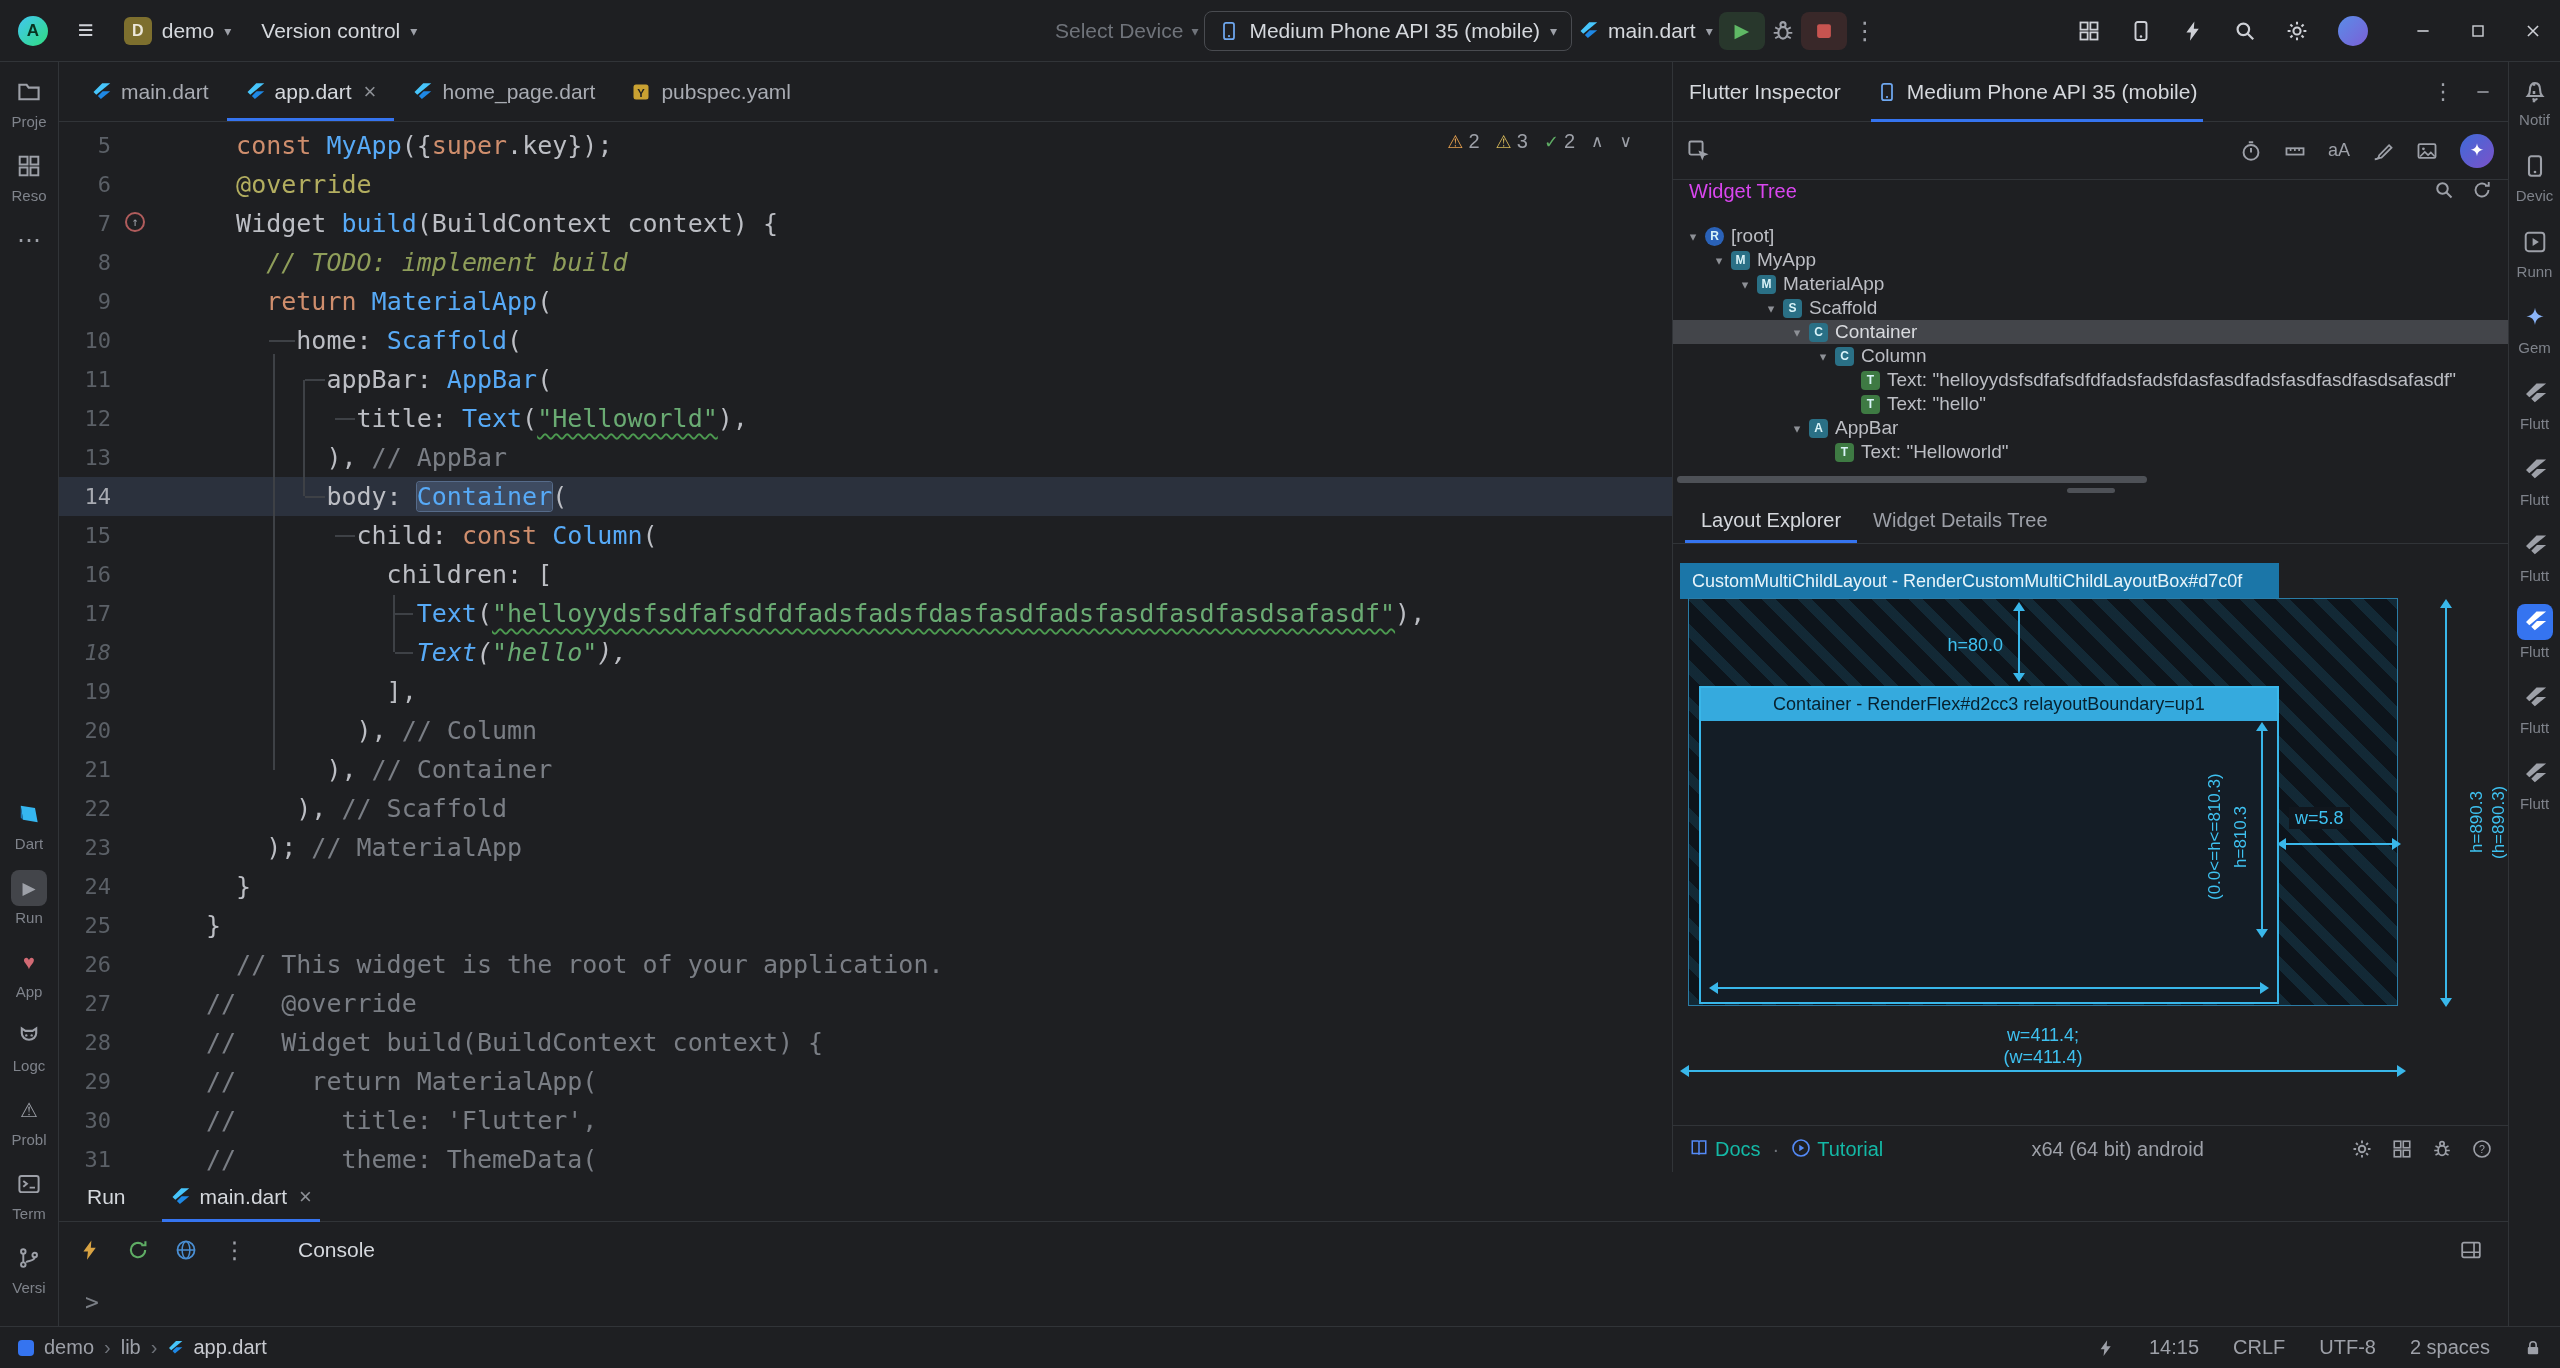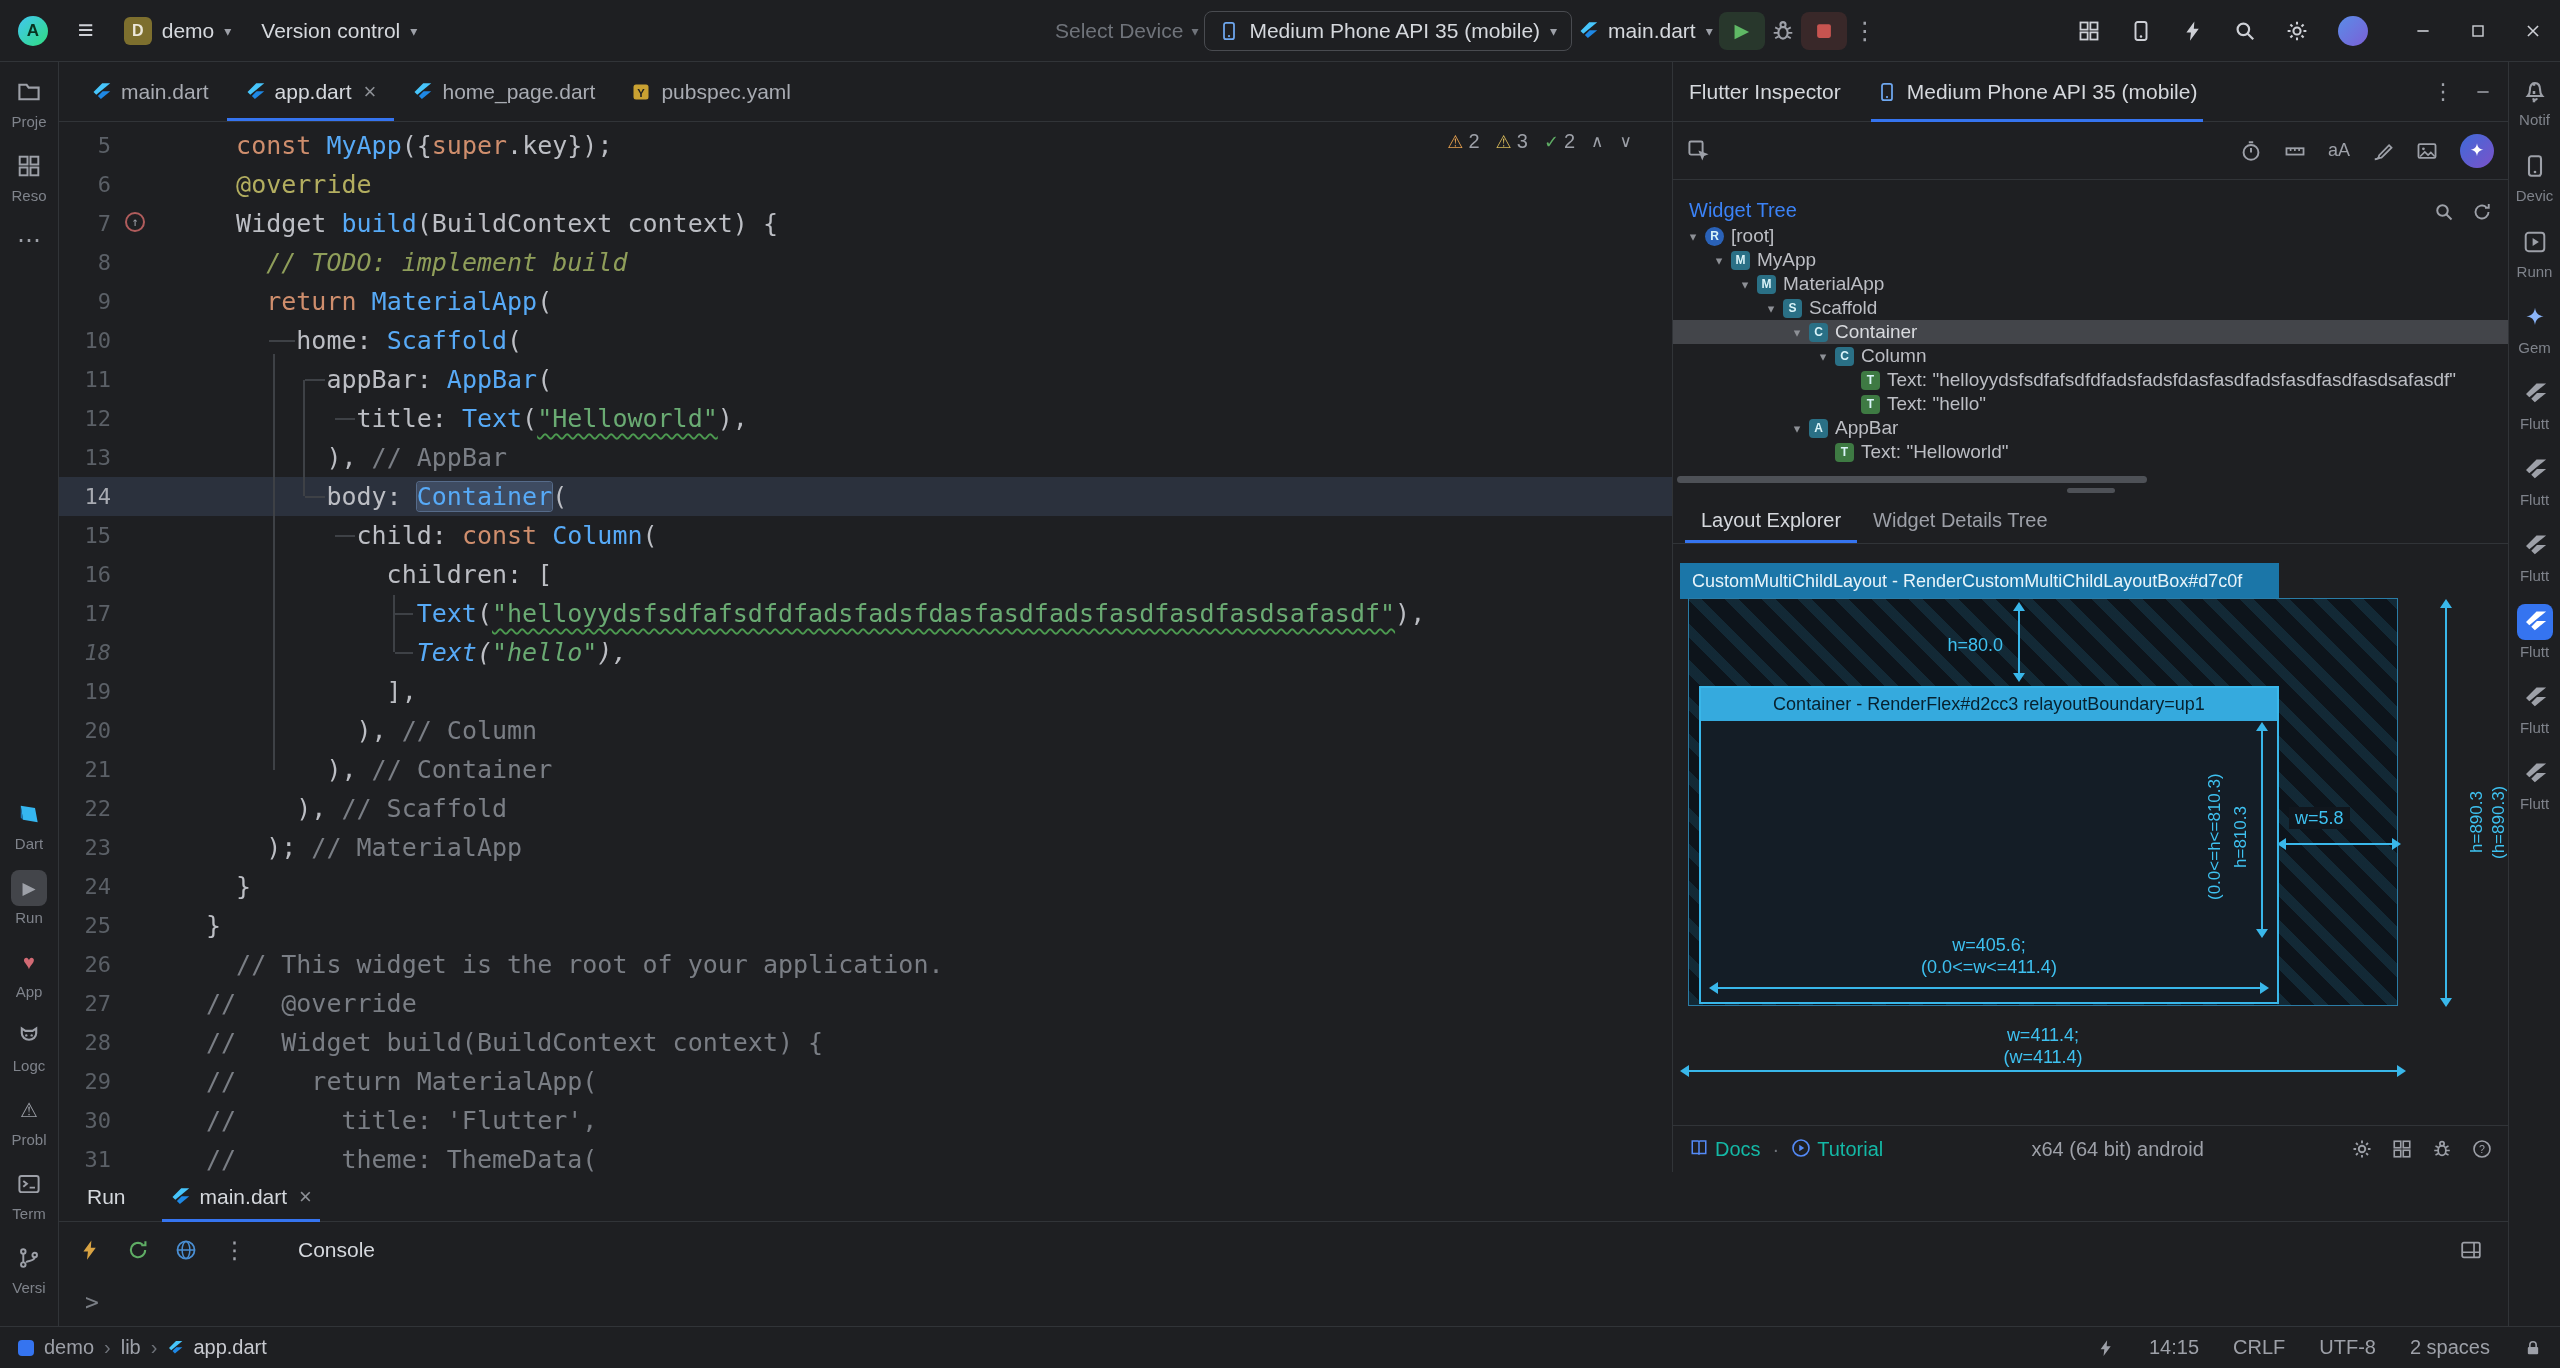--- a/index.html
+++ b/index.html
@@ -73,21 +73,21 @@
   
   .inspector{position:absolute;left:1672px;top:62px;width:836px;height:1110px;border-left:1px solid #313438}
   .insp-header{position:absolute;left:0;top:0;width:100%;height:60px;border-bottom:1px solid #313438;display:flex;align-items:center;padding:0 16px;gap:30px}
   .insp-title{font-size:21px;color:#d5d8dd}
   .device-tab{height:60px;display:flex;align-items:center;gap:10px;color:#d5d8dd;font-size:21px;box-shadow:inset 0 -3px 0 #3574f0;padding:0 6px}
   .insp-header-right{margin-left:auto;display:flex;gap:20px;color:#9da0a8;align-items:center;font-size:22px}
   .insp-toolbar{position:absolute;left:0;top:60px;width:100%;height:58px;border-bottom:1px solid #313438;display:flex;align-items:center;padding:0 14px}
   .insp-tools-right{margin-left:auto;display:flex;align-items:center;gap:22px}
   .aA{font-size:18px;color:#9da0a8}
   .gem-circle{width:34px;height:34px;border-radius:50%;background:linear-gradient(135deg,#3f6ad8,#7b52c9);display:flex;align-items:center;justify-content:center}
-  .wt-header{position:absolute;left:0;top:118px;width:100%;height:42px;display:flex;align-items:flex-end;padding:0 16px;color:#3b82f6;font-size:20px}
+  .wt-header{position:absolute;left:0;top:118px;width:100%;height:42px;display:flex;align-items:flex-start;padding:0 16px;color:#d946ef;font-size:20px}
   .wt-header-right{margin-left:auto;display:flex;gap:18px}
   #wtree{position:absolute;left:0;top:160px;width:100%;height:250px;overflow:hidden}
   .wt-row{position:absolute;left:0;width:100%;height:24px;display:flex;align-items:center;font-size:19px;color:#bcbec4;white-space:nowrap;overflow:hidden}
   .wt-row.selected{background:#43454a;color:#d8dade}
   .wt-chev{width:20px;text-align:center;color:#8d9096;font-size:13px;flex:none}
   .wt-ic{width:19px;height:19px;margin:0 7px 0 2px;display:flex;align-items:center;justify-content:center;font-size:12px;color:#d9f3f8;flex:none;font-weight:bold}
   .wt-hscroll{position:absolute;left:4px;top:414px;width:470px;height:7px;border-radius:4px;background:#4e5157}
   .splitter{position:absolute;left:calc(50% - 24px);top:426px;width:48px;height:5px;border-radius:3px;background:#4e5157}
   .insp-tabs{position:absolute;left:0;top:436px;width:100%;height:46px;border-bottom:1px solid #313438;display:flex;padding-left:12px}
   .itab{display:flex;align-items:center;padding:0 16px;font-size:20px;color:#9da0a8}
@@ -673,24 +673,20 @@
     <div class="vtext" style="left:558px;top:660px;height:230px">h=810.3</div>
     <div class="arr-v" style="left:588px;top:668px;height:200px"></div>
 
     <div class="le-label le-chip" style="left:616px;top:745px">w=5.8</div>
     <div class="arr-h" style="left:612px;top:781px;width:108px"></div>
 
     <div class="arr-v" style="left:772px;top:545px;height:392px"></div>
     <div class="vtext" style="left:794px;top:660px;height:200px">h=890.3</div>
     <div class="vtext" style="left:816px;top:660px;height:200px">(h=890.3)</div>
 
-    <div class="le-label le-center" style="left:26px;top:872px;width:580px">
-      <div>w=405.6;</div>
-      <div>(0.0&lt;=w&lt;=411.4)</div>
-    </div>
     <div class="arr-h" style="left:44px;top:925px;width:544px"></div>
 
     <div class="le-label le-center" style="left:15px;top:962px;width:710px">
       <div>w=411.4;</div>
       <div>(w=411.4)</div>
     </div>
     <div class="arr-h" style="left:15px;top:1008px;width:710px"></div>
 
     <div class="insp-footer">
       <span class="link">

